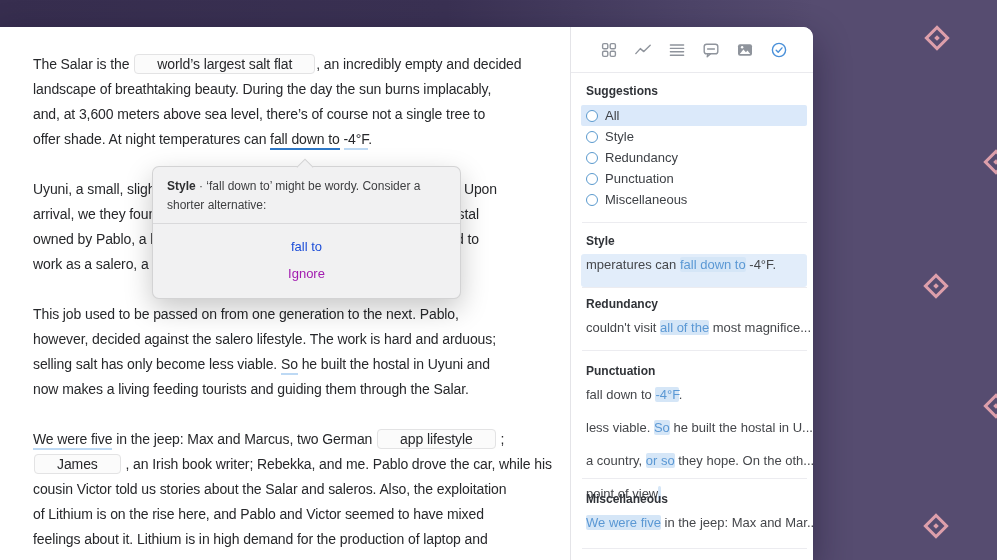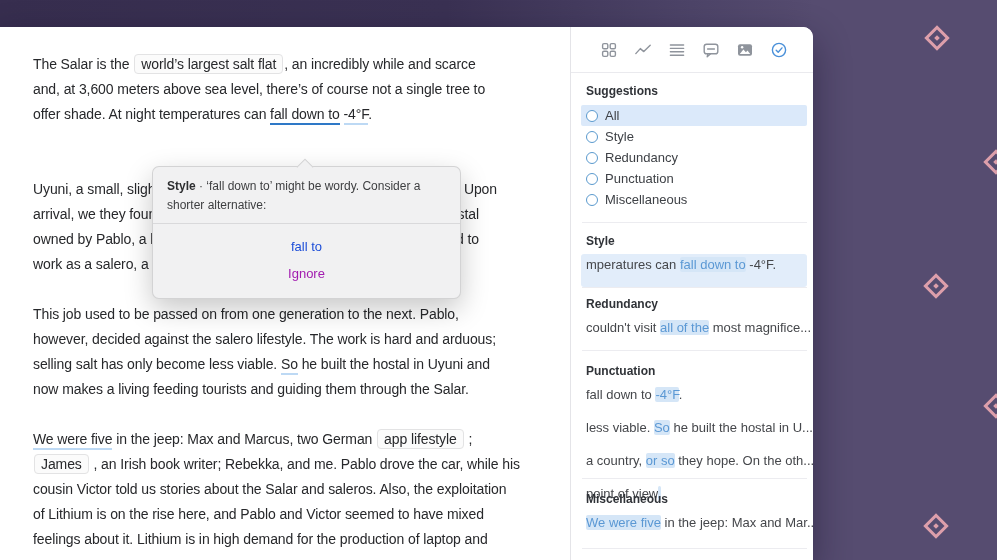--- a/index.html
+++ b/index.html
@@ -18,21 +18,21 @@
   
   .window{position:absolute;left:0;top:27px;width:813px;height:533px;background:#fff;
     border-radius:0 10px 0 0;box-shadow:0 14px 36px rgba(18,10,38,.45);overflow:hidden;}
   
   .editor-pane{position:absolute;left:0;top:0;width:570px;height:100%;background:#fff;}
   .para{position:absolute;left:33px;width:474px;color:#27282b;font-size:14px;letter-spacing:-0.1px;}
   .para-0{top:25px}.para-1{top:150px;width:464px}.para-2{top:275px}.para-3{top:400px}
   .pline{height:25px;line-height:25px;white-space:nowrap;position:relative;}
   .rfrag{position:absolute;top:0;right:18px;}
   .para-1 .l-0 .rfrag{right:0;}
-  .f-box{border:1px solid #e3e3e4;background:#fbfbfb;border-radius:4px;padding:1px 6px;margin:0 1px;}
+  .f-box{border:1px solid #e3e3e4;background:#fbfbfb;border-radius:4px;padding:1px 22px;margin:0 1px;}
   .f-ustrong{border-bottom:2px solid #2e78c7;padding-bottom:1px;}
   .f-ulight{border-bottom:2px solid #bdd9f4;padding-bottom:1px;}
   
   .tooltip{position:absolute;left:152px;top:139px;width:307px;background:#f1f1f2;
     border:1px solid rgba(0,0,0,.12);border-radius:7px;box-shadow:0 10px 28px rgba(0,0,0,.22);z-index:9;}
   .tooltip .arrow{position:absolute;top:-6px;left:146px;width:11px;height:11px;background:#f1f1f2;
     border-left:1px solid rgba(0,0,0,.12);border-top:1px solid rgba(0,0,0,.12);transform:rotate(45deg);}
   .tt-head{padding:10px 14px 9px;font-size:12px;line-height:1.55;color:#3d3e40;border-bottom:1px solid #d9d9db;}
   .tt-head b{color:#2e2f31;}
   .tt-body{padding:9px 0 11px;text-align:center;}
@@ -66,21 +66,22 @@
 <div class="dm dm1"></div>
 <div class="dm dm2"></div>
 <div class="dm dm3"></div>
 <div class="dm dm4"></div>
 
 <div class="window">
 
   <div class="editor-pane">
     <div id="editor-paras">
         <div class="para para-0">
-          <div class="pline l-0"><span class="f-plain">The Salar is the </span><span class="f-box">world’s largest salt flat</span><span class="f-plain">, an incredibly while and scarce</span></div>
+          <div class="pline l-0"><span class="f-plain">The Salar is the </span><span class="f-box">world’s largest salt flat</span><span class="f-plain">, an incredibly empty and decided</span></div>
+          <div class="pline l-1"><span class="f-plain">landscape of breathtaking beauty. During the day the sun burns implacably,</span></div>
           <div class="pline l-2"><span class="f-plain">and, at 3,600 meters above sea level, there’s of course not a single tree to</span></div>
           <div class="pline l-3"><span class="f-plain">offer shade. At night temperatures can </span><span class="f-ustrong">fall down to</span><span class="f-plain"> </span><span class="f-ulight">-4°F</span><span class="f-plain">.</span></div>
         </div>
         <div class="para para-1">
           <div class="pline l-0"><span class="f-plain">Uyuni, a small, sligh</span><span class="rfrag"><span class="f-plain">. Upon</span></span></div>
           <div class="pline l-1"><span class="f-plain">arrival, we they foun</span><span class="rfrag"><span class="f-plain">stal</span></span></div>
           <div class="pline l-2"><span class="f-plain">owned by Pablo, a h</span><span class="rfrag"><span class="f-plain">d to</span></span></div>
           <div class="pline l-3"><span class="f-plain">work as a salero, a s</span></div>
         </div>
         <div class="para para-2">

